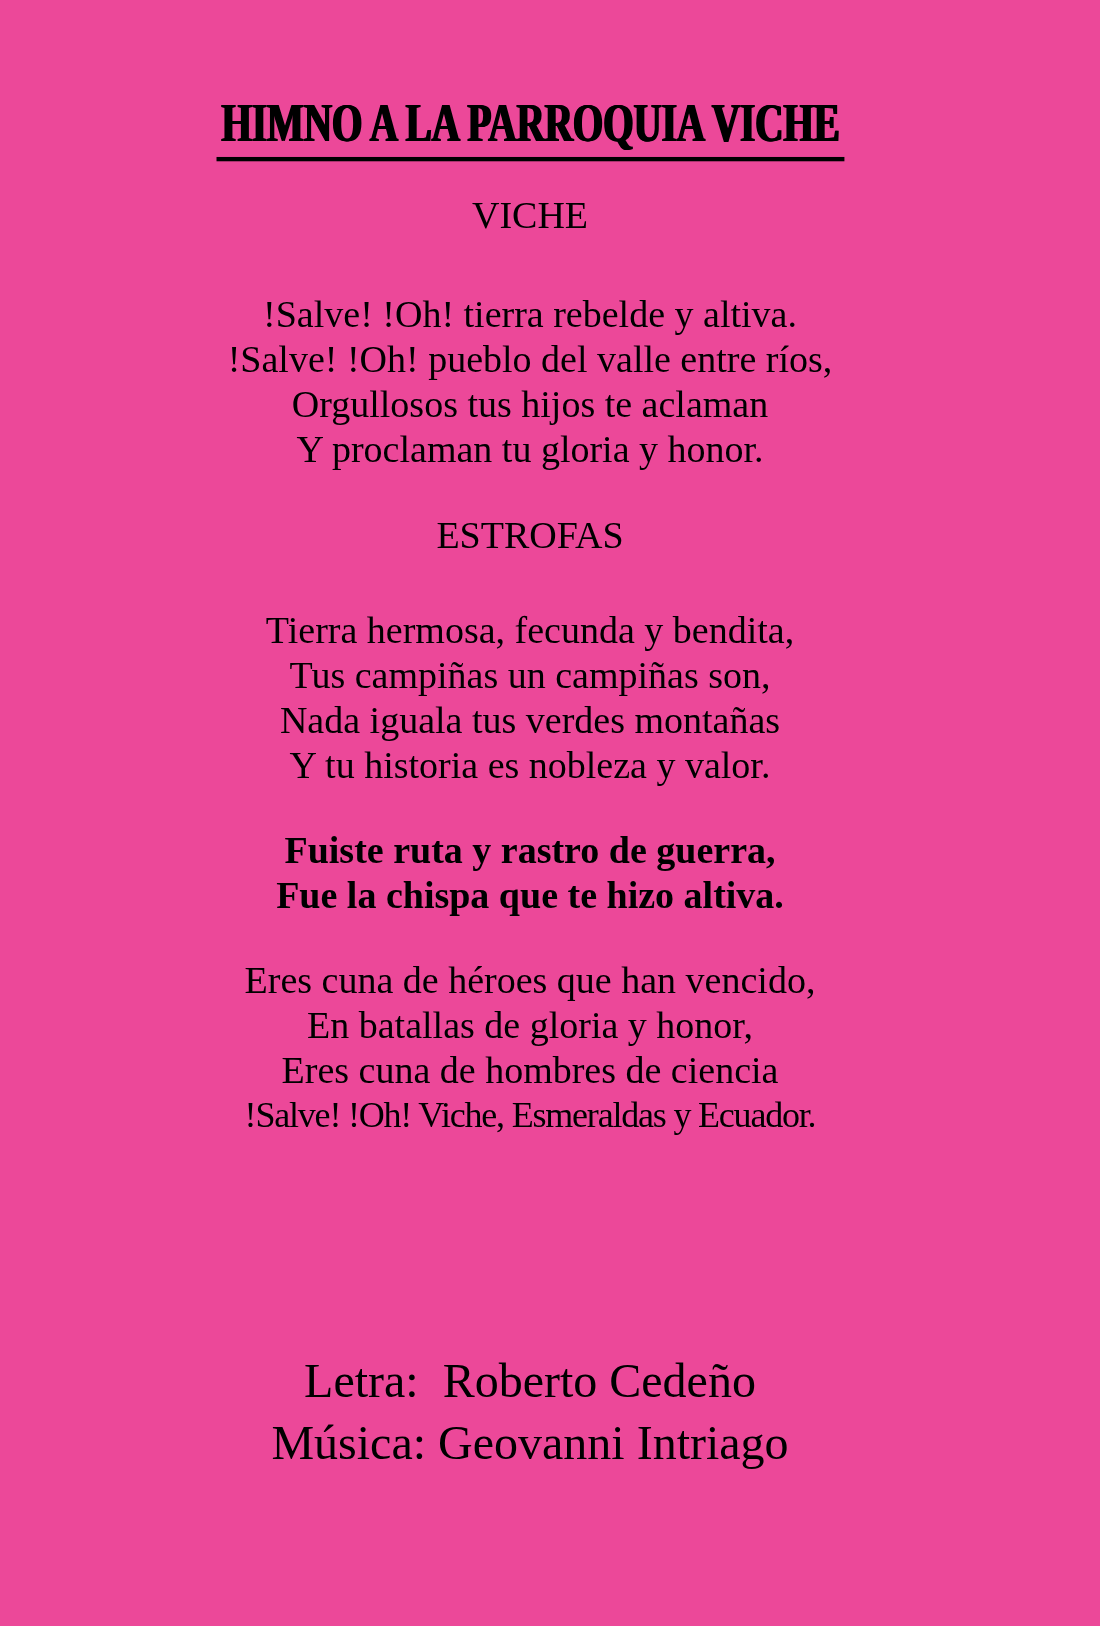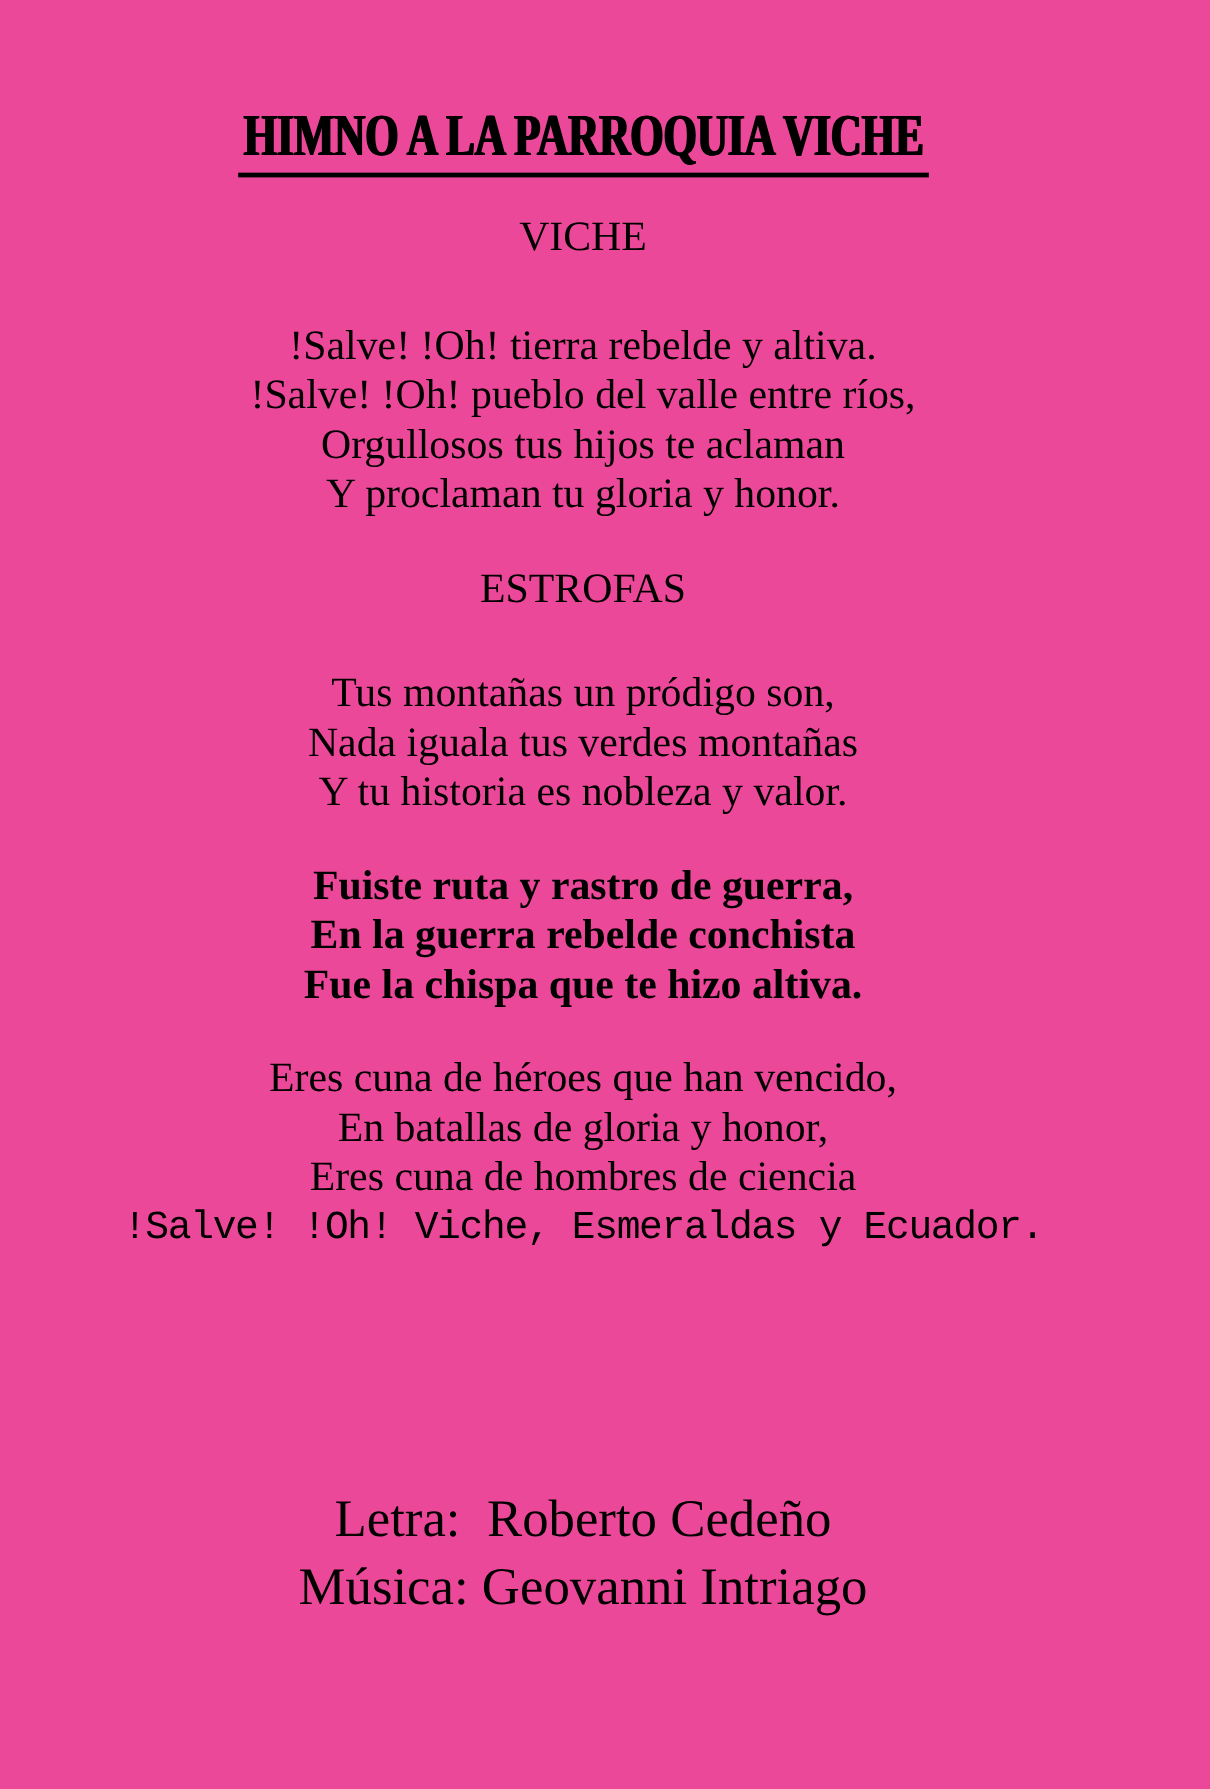--- a/index.html
+++ b/index.html
@@ -49,21 +49,21 @@
     font-size: 38px;
     line-height: 45px;
   }
   .verse-coro   { margin-top: 54px; }
   .label-estrofas { margin-top: 41px; }
   .verse-1 { margin-top: 50px; }
   .verse-2 { margin-top: 40px; font-weight: bold; }
   .verse-3 { margin-top: 40px; }
   .line { white-space: pre-wrap; }
   .line.sans {
-    font-family: Liberation Mono, monospace;
+    font-family: Liberation Serif, serif;
     font-size: 36px;
     letter-spacing: -1.2px;
   }
   .credits {
     margin-top: 212px;
     font-size: 48px;
     line-height: 62px;
   }
   .credits .line { white-space: pre; }
 </style>
@@ -80,28 +80,28 @@
     <div class="verse verse-coro">
       <div class="line">!Salve! !Oh! tierra rebelde y altiva.</div>
       <div class="line">!Salve! !Oh! pueblo del valle entre ríos,</div>
       <div class="line">Orgullosos tus hijos te aclaman</div>
       <div class="line">Y proclaman tu gloria y honor.</div>
     </div>
 
     <div class="section-label label-estrofas">ESTROFAS</div>
 
     <div class="verse verse-1">
-      <div class="line">Tus montañas un pródigo son,</div>
+      <div class="line">Tierra hermosa, fecunda y bendita,</div>
+      <div class="line">Tus campiñas un campiñas son,</div>
       <div class="line">Nada iguala tus verdes montañas</div>
       <div class="line">Y tu historia es nobleza y valor.</div>
     </div>
 
     <div class="verse verse-2">
       <div class="line">Fuiste ruta y rastro de guerra,</div>
-      <div class="line">En la guerra rebelde conchista</div>
       <div class="line">Fue la chispa que te hizo altiva.</div>
     </div>
 
     <div class="verse verse-3">
       <div class="line">Eres cuna de héroes que han vencido,</div>
       <div class="line">En batallas de gloria y honor,</div>
       <div class="line">Eres cuna de hombres de ciencia</div>
       <div class="line sans">!Salve! !Oh! Viche, Esmeraldas y Ecuador.</div>
     </div>
 

